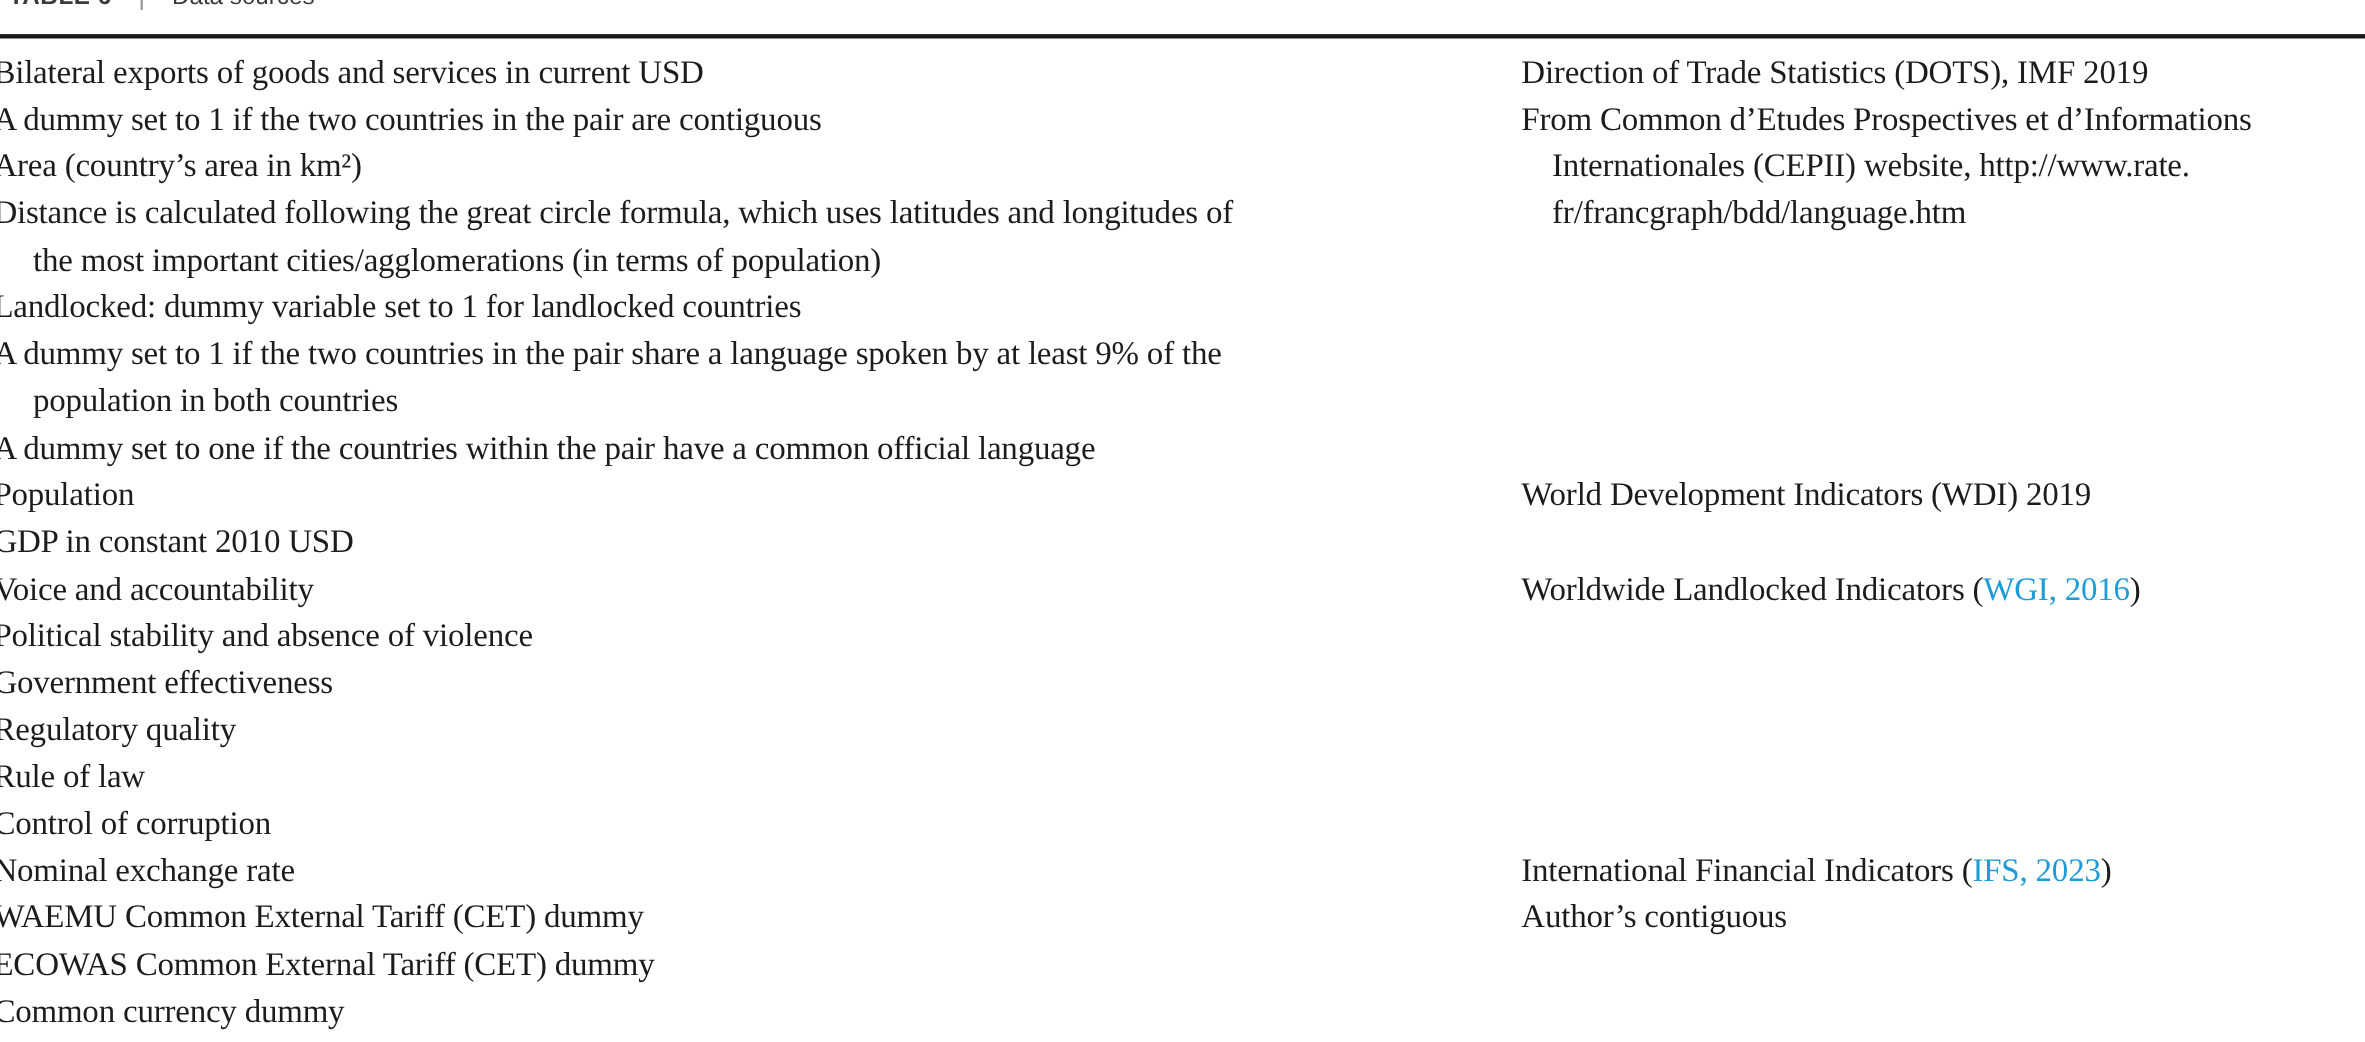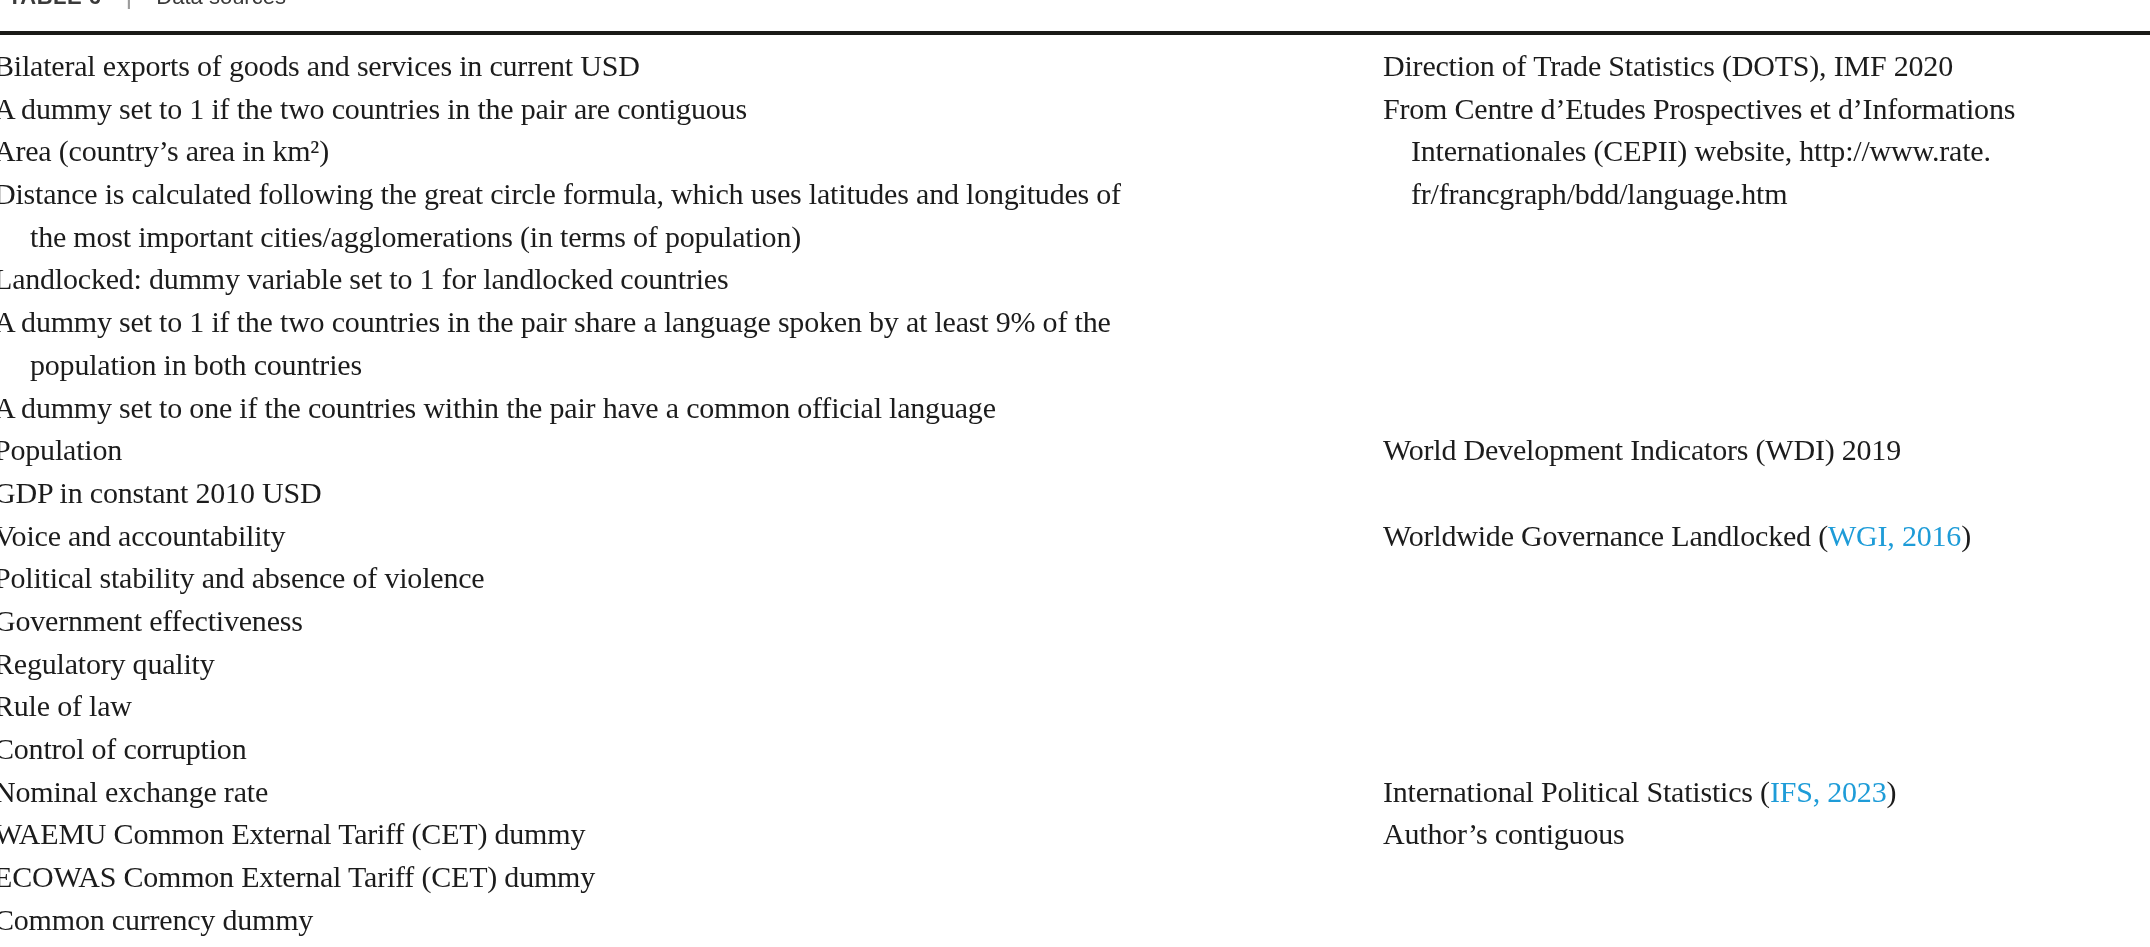--- a/index.html
+++ b/index.html
@@ -98,34 +98,34 @@
     <div class="line">Government effectiveness</div>
     <div class="line">Regulatory quality</div>
     <div class="line">Rule of law</div>
     <div class="line">Control of corruption</div>
     <div class="line">Nominal exchange rate</div>
     <div class="line">WAEMU Common External Tariff (CET) dummy</div>
     <div class="line">ECOWAS Common External Tariff (CET) dummy</div>
     <div class="line">Common currency dummy</div>
   </div>
 <div class="col right-col" id="right-col">
-    <div class="line"><span>Direction of Trade Statistics (DOTS), IMF 2020</span></div>
-    <div class="line"><span>From Centre d’Etudes Prospectives et d’Informations</span></div>
+    <div class="line"><span>Direction of Trade Statistics (DOTS), IMF 2019</span></div>
+    <div class="line"><span>From Common d’Etudes Prospectives et d’Informations</span></div>
     <div class="line indent"><span>Internationales (CEPII) website, http://www.rate.</span></div>
     <div class="line indent"><span>fr/francgraph/bdd/language.htm</span></div>
     <div class="line"></div>
     <div class="line"></div>
     <div class="line"></div>
     <div class="line"></div>
     <div class="line"></div>
     <div class="line"><span>World Development Indicators (WDI) 2019</span></div>
     <div class="line"></div>
-    <div class="line"><span>Worldwide Governance Landlocked (</span><span class="link">WGI, 2016</span><span>)</span></div>
+    <div class="line"><span>Worldwide Landlocked Indicators (</span><span class="link">WGI, 2016</span><span>)</span></div>
     <div class="line"></div>
     <div class="line"></div>
     <div class="line"></div>
     <div class="line"></div>
     <div class="line"></div>
-    <div class="line"><span>International Political Statistics (</span><span class="link">IFS, 2023</span><span>)</span></div>
+    <div class="line"><span>International Financial Indicators (</span><span class="link">IFS, 2023</span><span>)</span></div>
     <div class="line"><span>Author’s contiguous</span></div>
     <div class="line"></div>
     <div class="line"></div>
   </div>
 
 </body></html>

